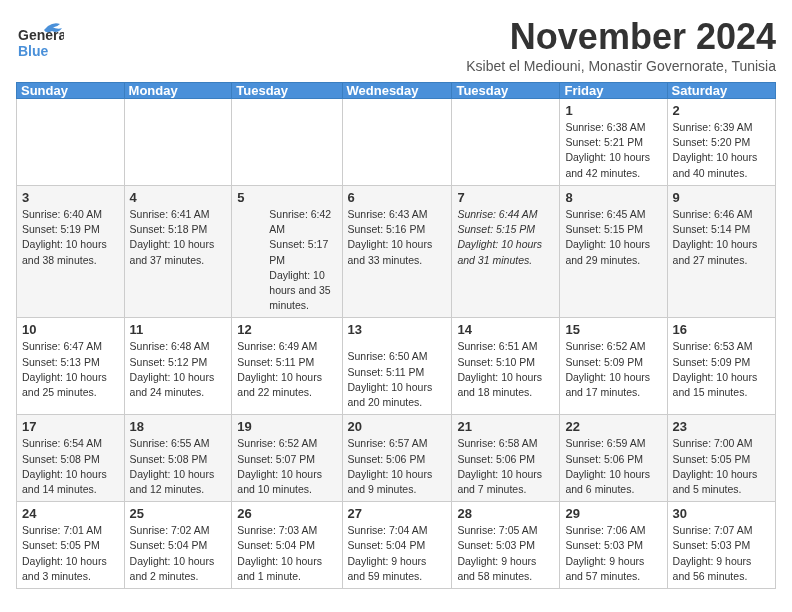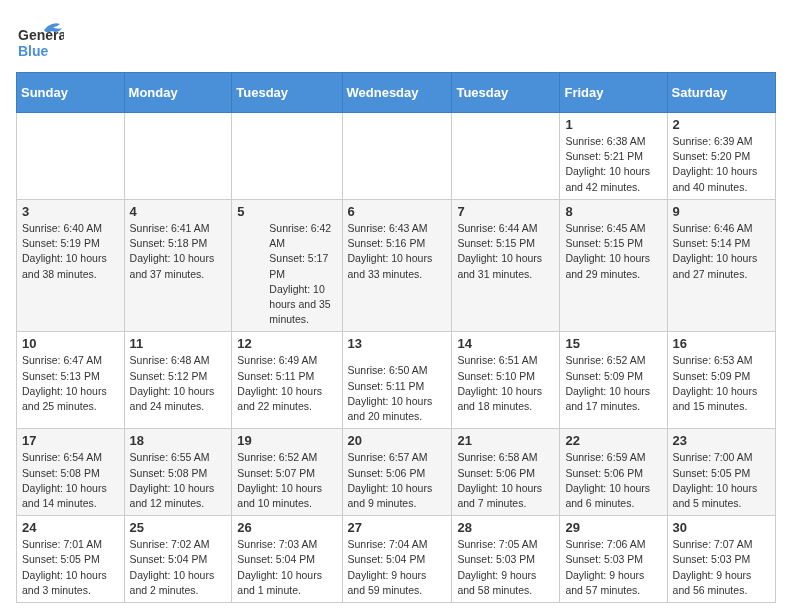--- a/index.html
+++ b/index.html
@@ -31,21 +31,21 @@
     .calendar {
       width: 100%;
       border-collapse: collapse;
       margin-top: 8px;
     }
     .calendar thead th {
       background: #4a90d9;
       color: #fff;
       font-size: 13px;
       font-weight: bold;
-      padding: 12px 4px;
+      padding: 0 4px;
       text-align: left;
       border: 1px solid #3a7ec0;
     }
     .calendar tbody td {
       border: 1px solid #ccc;
       vertical-align: top;
       padding: 4px 5px;
       width: 113px;
       min-height: 80px;
       font-size: 11px;
@@ -81,20 +81,22 @@
 <div class="header">
   <div class="logo-container">
     <svg width="48" height="48" viewBox="0 0 48 48">
       <text x="2" y="24" font-family="Arial" font-weight="bold" font-size="14" fill="#333">General</text>
       <text x="2" y="40" font-family="Arial" font-weight="bold" font-size="14" fill="#4a90d9">Blue</text>
 
       <path d="M32,10 Q38,6 44,8 Q40,12 36,11 Q42,14 46,12 Q42,18 36,15 Q30,18 28,14 Z" fill="#4a90d9"></path>
     </svg>
   </div>
   <div class="title-block">
+    <div class="month-title">November 2024</div>
+    <div class="subtitle">Ksibet el Mediouni, Monastir Governorate, Tunisia</div>
   </div>
 </div>
 
 <table class="calendar">
   <thead>
     <tr>
     <th>Sunday</th>
         <th>Monday</th>
         <th>Tuesday</th>
         <th>Wednesday</th>
@@ -143,21 +145,21 @@
 Daylight: 10 hours and 35 minutes.</div>
         </td>
         <td>
           <span class="day-number">6</span>
           <div class="day-info" style="white-space: pre-line;">Sunrise: 6:43 AM
 Sunset: 5:16 PM
 Daylight: 10 hours and 33 minutes.</div>
         </td>
         <td>
           <span class="day-number">7</span>
-          <div class="day-info" style="white-space: pre-line;">Sunrise: 6:44 AM
+          <div class="day-info" style="white-space: pre-line; font-style: italic;">Sunrise: 6:44 AM
 Sunset: 5:15 PM
 Daylight: 10 hours and 31 minutes.</div>
         </td>
         <td>
           <span class="day-number">8</span>
           <div class="day-info" style="white-space: pre-line;">Sunrise: 6:45 AM
 Sunset: 5:15 PM
 Daylight: 10 hours and 29 minutes.</div>
         </td>
         <td>

